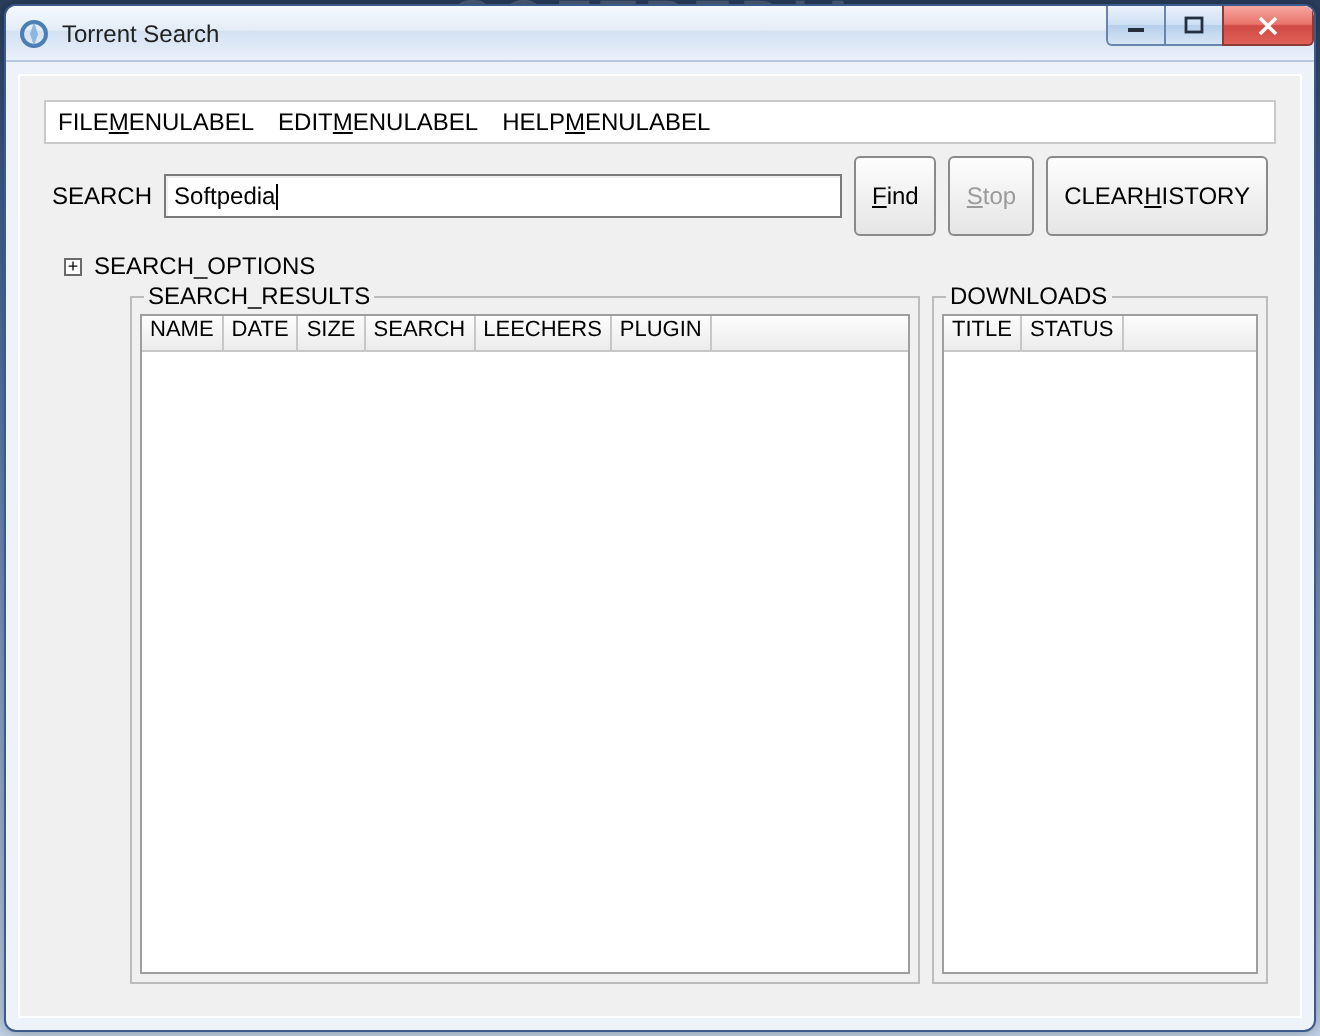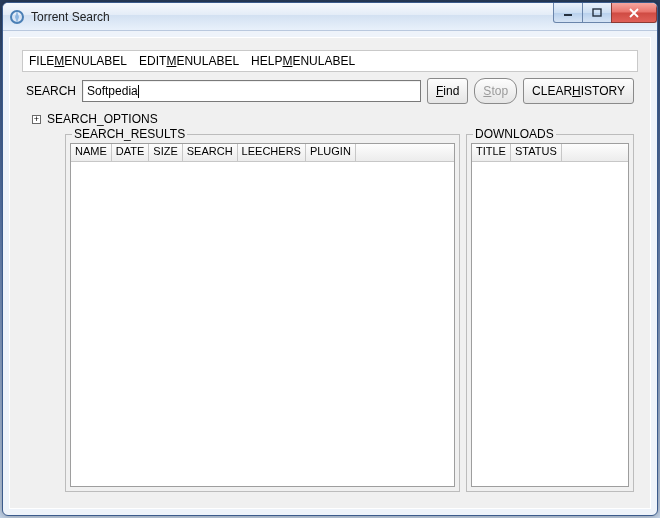--- a/index.html
+++ b/index.html
@@ -108,31 +108,31 @@
   flex: 1;
   height: 22px;
   border: 1px solid #7a7a7a;
   background: #fff;
   padding: 2px 4px;
   font-family: inherit;
   font-size: 12px;
   box-shadow: inset 1px 1px 0 rgba(0,0,0,0.06);
 }
 .btn {
-  height: 26px;
+  height: 40px;
   min-width: 40px;
   padding: 0 8px;
   border: 1px solid #8a8a8a;
   background: linear-gradient(to bottom, #fdfdfd, #e5e5e5);
   font-family: inherit;
   font-size: 12px;
   border-radius: 3px;
   cursor: default;
 }
-.btn:disabled { color: #9a9a9a; border-radius: 11px; }
+.btn:disabled { color: #9a9a9a; }
 .opts-row {
   padding: 4px 6px 8px 10px;
   display: flex;
   align-items: center;
   gap: 6px;
   font-size: 12px;
 }
 .expander {
   width: 9px; height: 9px;
   border: 1px solid #6a6a6a;

